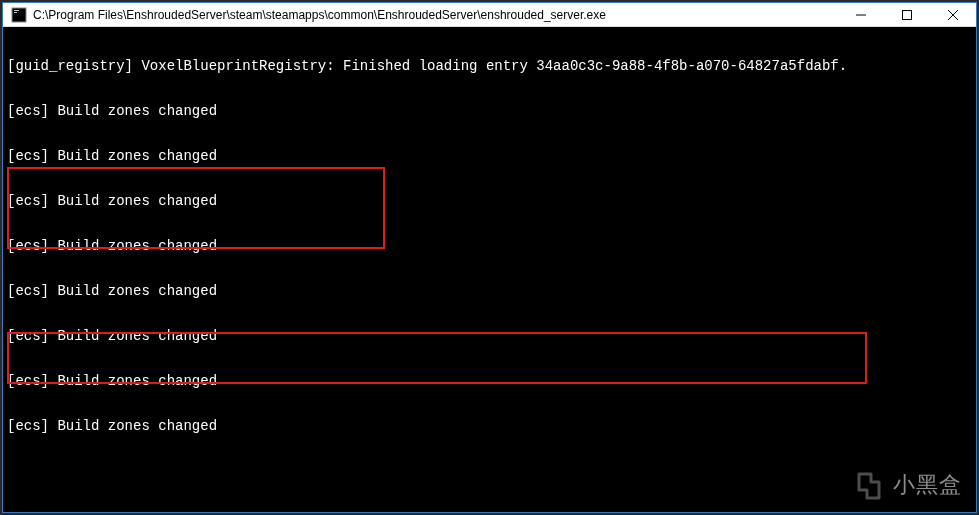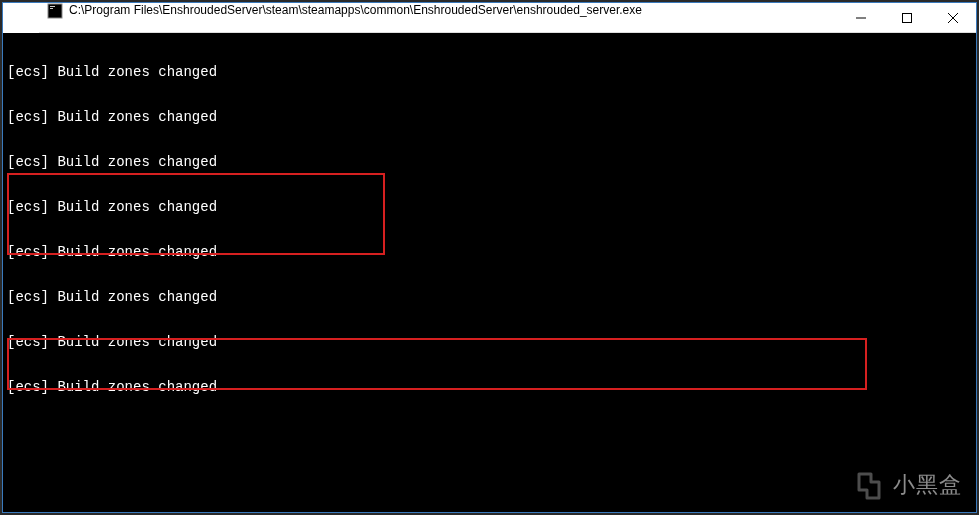--- a/index.html
+++ b/index.html
@@ -16,25 +16,25 @@
       top: 2px;
       left: 2px;
       right: 2px;
       bottom: 2px;
       background: #fff;
       border: 1px solid #3a7abd;
       display: flex;
       flex-direction: column;
     }
     .titlebar {
-      height: 30px;
+      height: 24px;
       background: #fff;
       display: flex;
+      align-items: center;
       border-bottom: 1px solid #ddd;
-      margin-left: 36px;
     }
     .title-icon {
       width: 16px;
       height: 16px;
       margin: 0 6px 0 8px;
       display: flex;
       align-items: center;
       justify-content: center;
     }
     .title-text {
@@ -118,20 +118,21 @@
       </div>
       <div class="win-btn close">
         <svg width="10" height="10" viewBox="0 0 10 10">
             <line x1="0" y1="0" x2="10" y2="10" stroke="#000" stroke-width="1"></line>
             <line x1="10" y1="0" x2="0" y2="10" stroke="#000" stroke-width="1"></line>
           </svg>
       </div>
     </div>
   </div>
   <div class="console">
+    <div class="line">[guid_registry] VoxelBlueprintRegistry: Finished loading entry 34aa0c3c-9a88-4f8b-a070-64827a5fdabf.</div>
     <div class="line">[ecs] Build zones changed</div>
     <div class="line">[ecs] Build zones changed</div>
     <div class="line">[ecs] Build zones changed</div>
     <div class="line">[ecs] Build zones changed</div>
     <div class="line">[ecs] Build zones changed</div>
     <div class="line">[ecs] Build zones changed</div>
     <div class="line">[ecs] Build zones changed</div>
     <div class="line">[ecs] Build zones changed</div>
     
     

